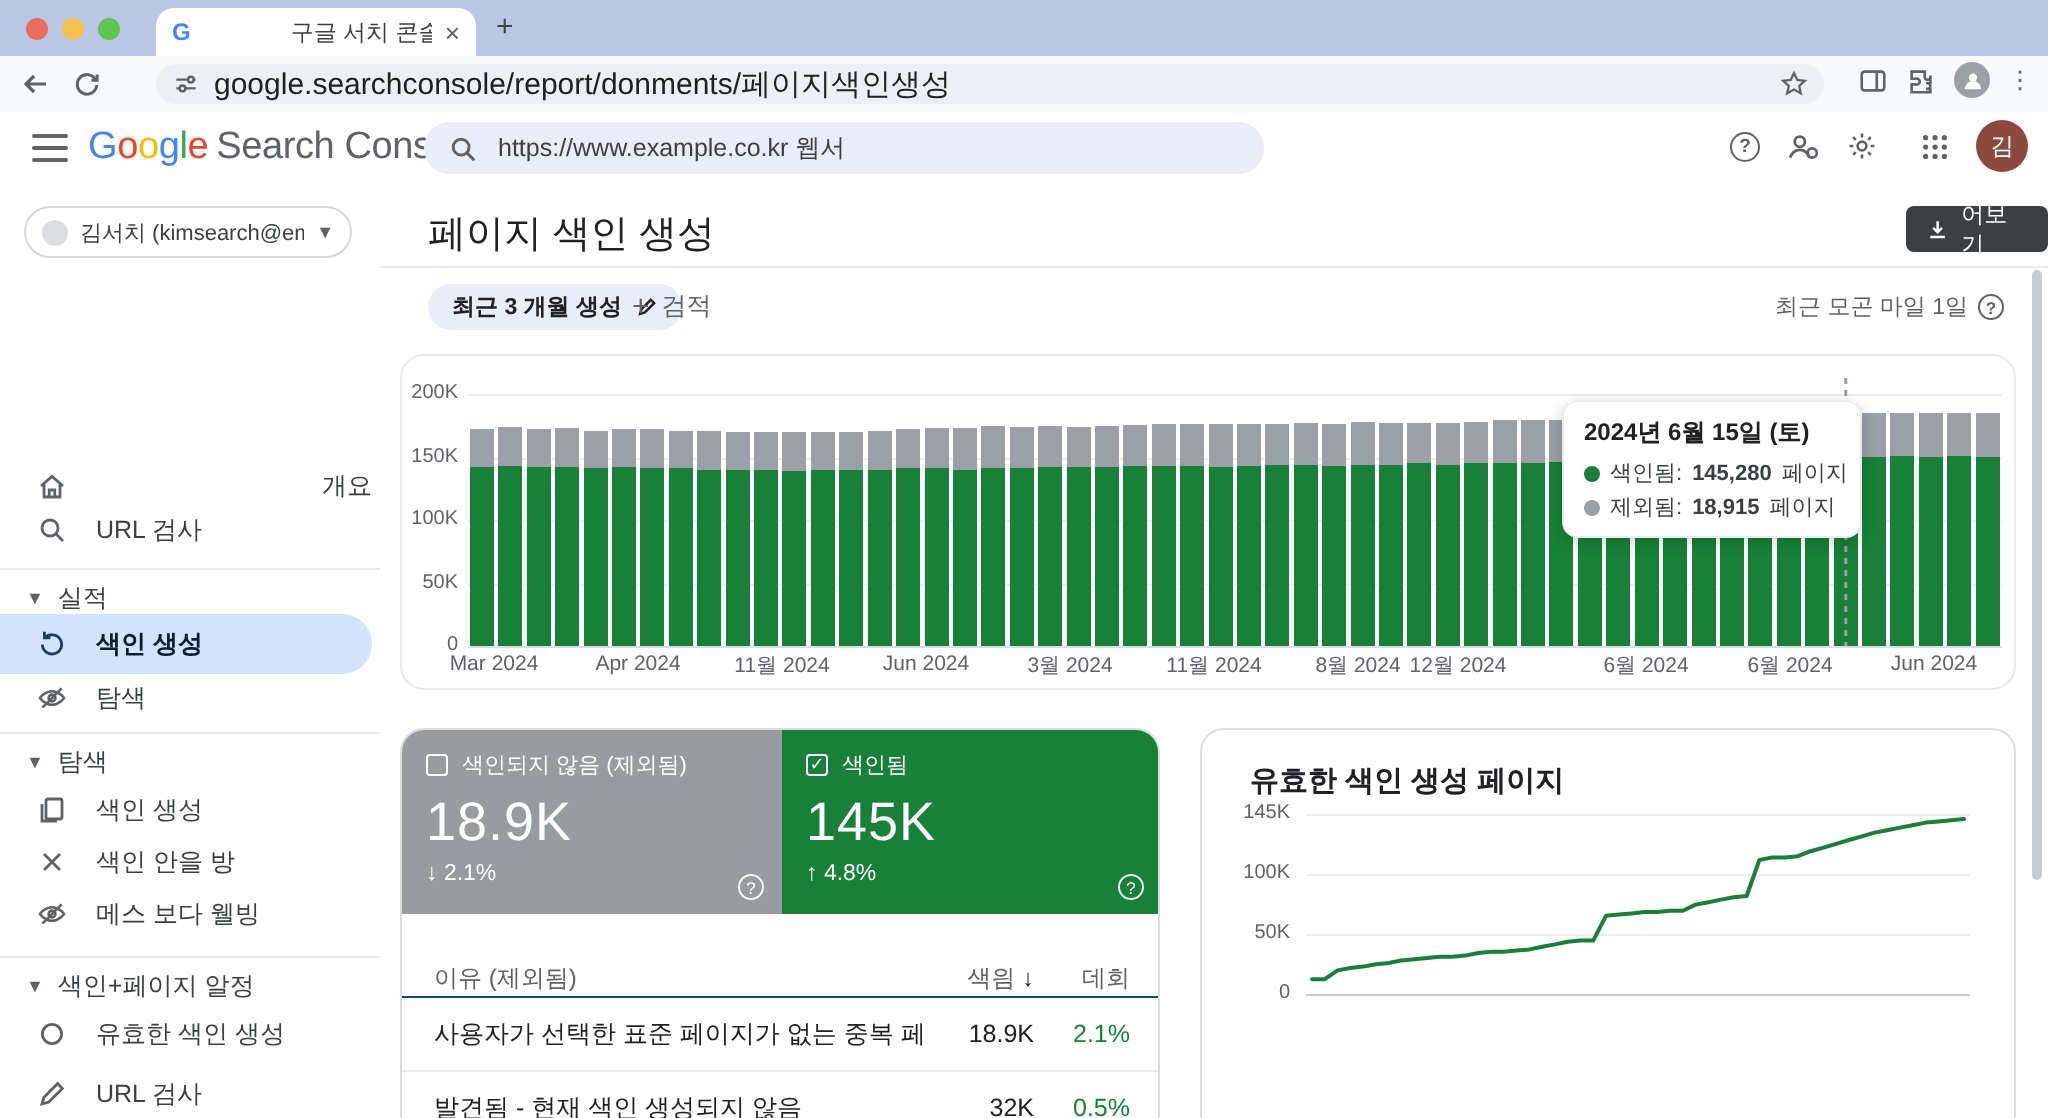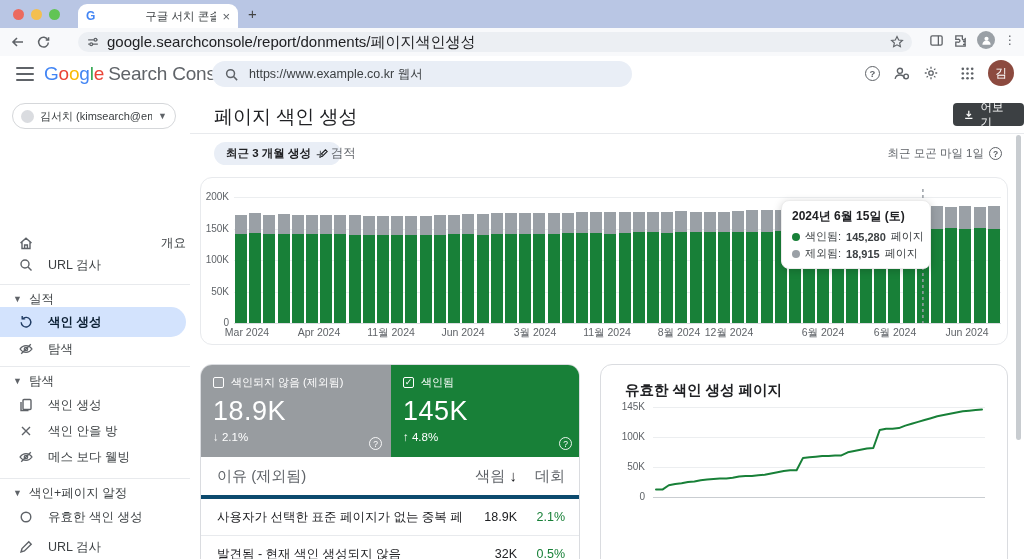--- a/index.html
+++ b/index.html
@@ -85,21 +85,21 @@
   .sumcard { position:absolute; top:0; width:190px; height:92px; color:#fff; padding:10px 12px; cursor:pointer; }
   .sumcard.gray { left:0; background:#989ca0; }
   .sumcard.green { left:190px; background:#188038; }
   .sum-head { display:flex; align-items:center; gap:7px; font-size:11px; }
   .cbx { width:11px; height:11px; border:1.5px solid #fff; border-radius:2px; display:grid; place-items:center; font-size:9px; line-height:1; }
   .sum-val { font-size:27px; margin-top:6px; letter-spacing:0.5px; }
   .sum-delta { font-size:11.5px; margin-top:4px; }
   .sum-q { position:absolute; right:9px; bottom:7px; width:13px; height:13px; border:1.2px solid rgba(255,255,255,.9);
     border-radius:50%; display:grid; place-items:center; font-size:8.5px; color:#fff; }
   .rtable { position:absolute; left:0; top:92px; width:380px; }
-  .thead { display:flex; align-items:center; height:42px; border-bottom:4px solid #0c4a6e; font-size:15px; color:#5f6368; padding:0 16px; }
+  .thead { display:flex; align-items:flex-end; height:42px; border-bottom:1px solid #0c4a6e; font-size:12px; color:#5f6368; padding:0 16px; }
   .trow { display:flex; align-items:center; height:37px; border-bottom:1px solid #e8eaed; font-size:12.5px; color:#202124; padding:0 16px; }
   .c-reason { flex:1; white-space:nowrap; overflow:hidden; }
   .c-pages { width:56px; text-align:right; }
   .c-pct { width:48px; text-align:right; }
   .pct-green { color:#188038; }
 
   
   .right-card { position:absolute; left:600px; top:364px; width:408px; height:212px; border:1px solid #dadce0;
     border-radius:12px; background:#fff; }
   .vp-title { position:absolute; left:24px; top:16px; font-size:14.5px; font-weight:bold; color:#202124; }

